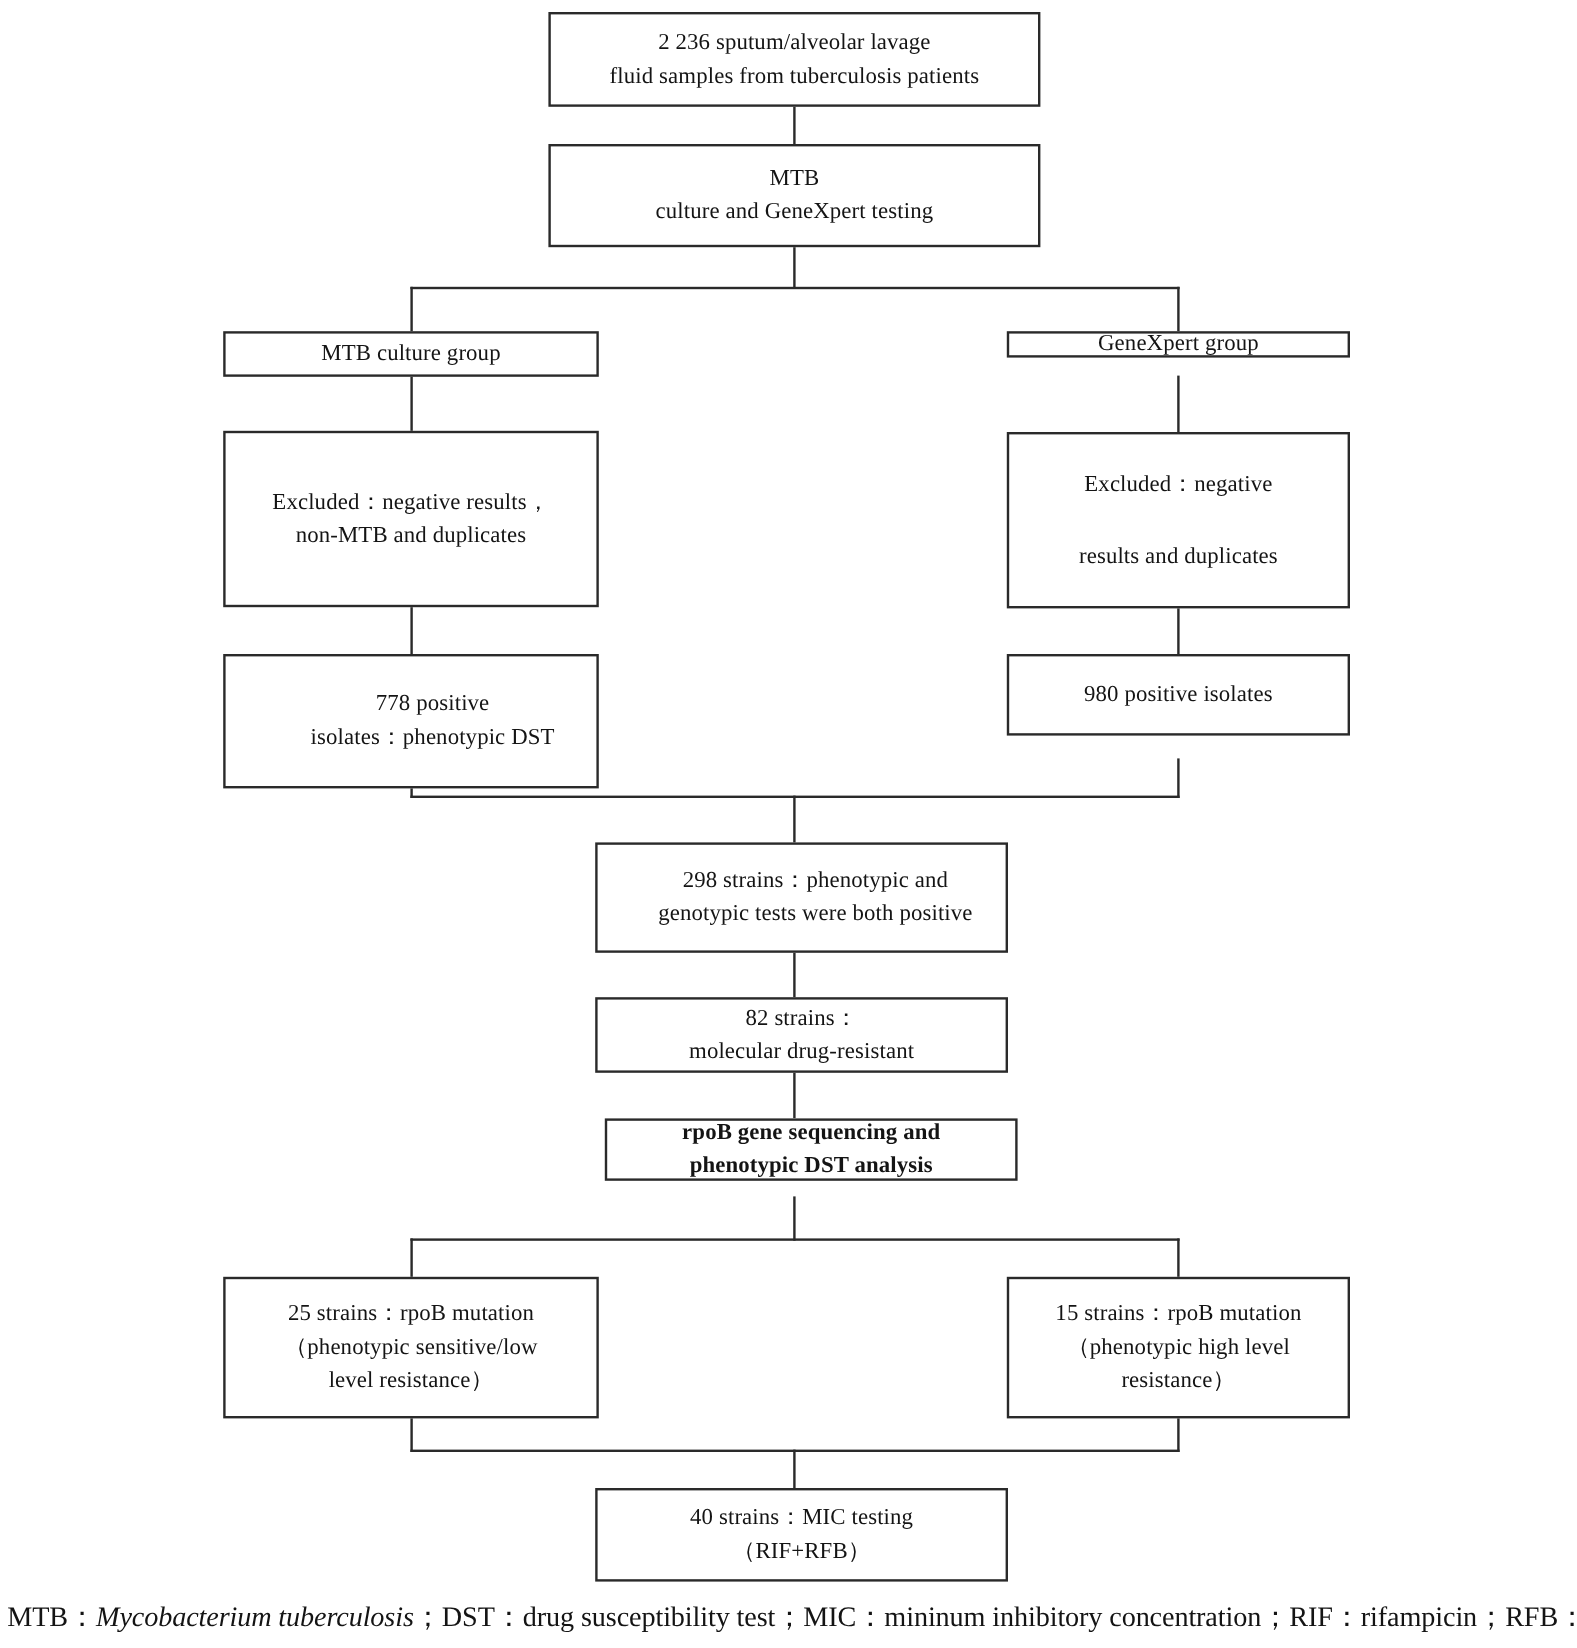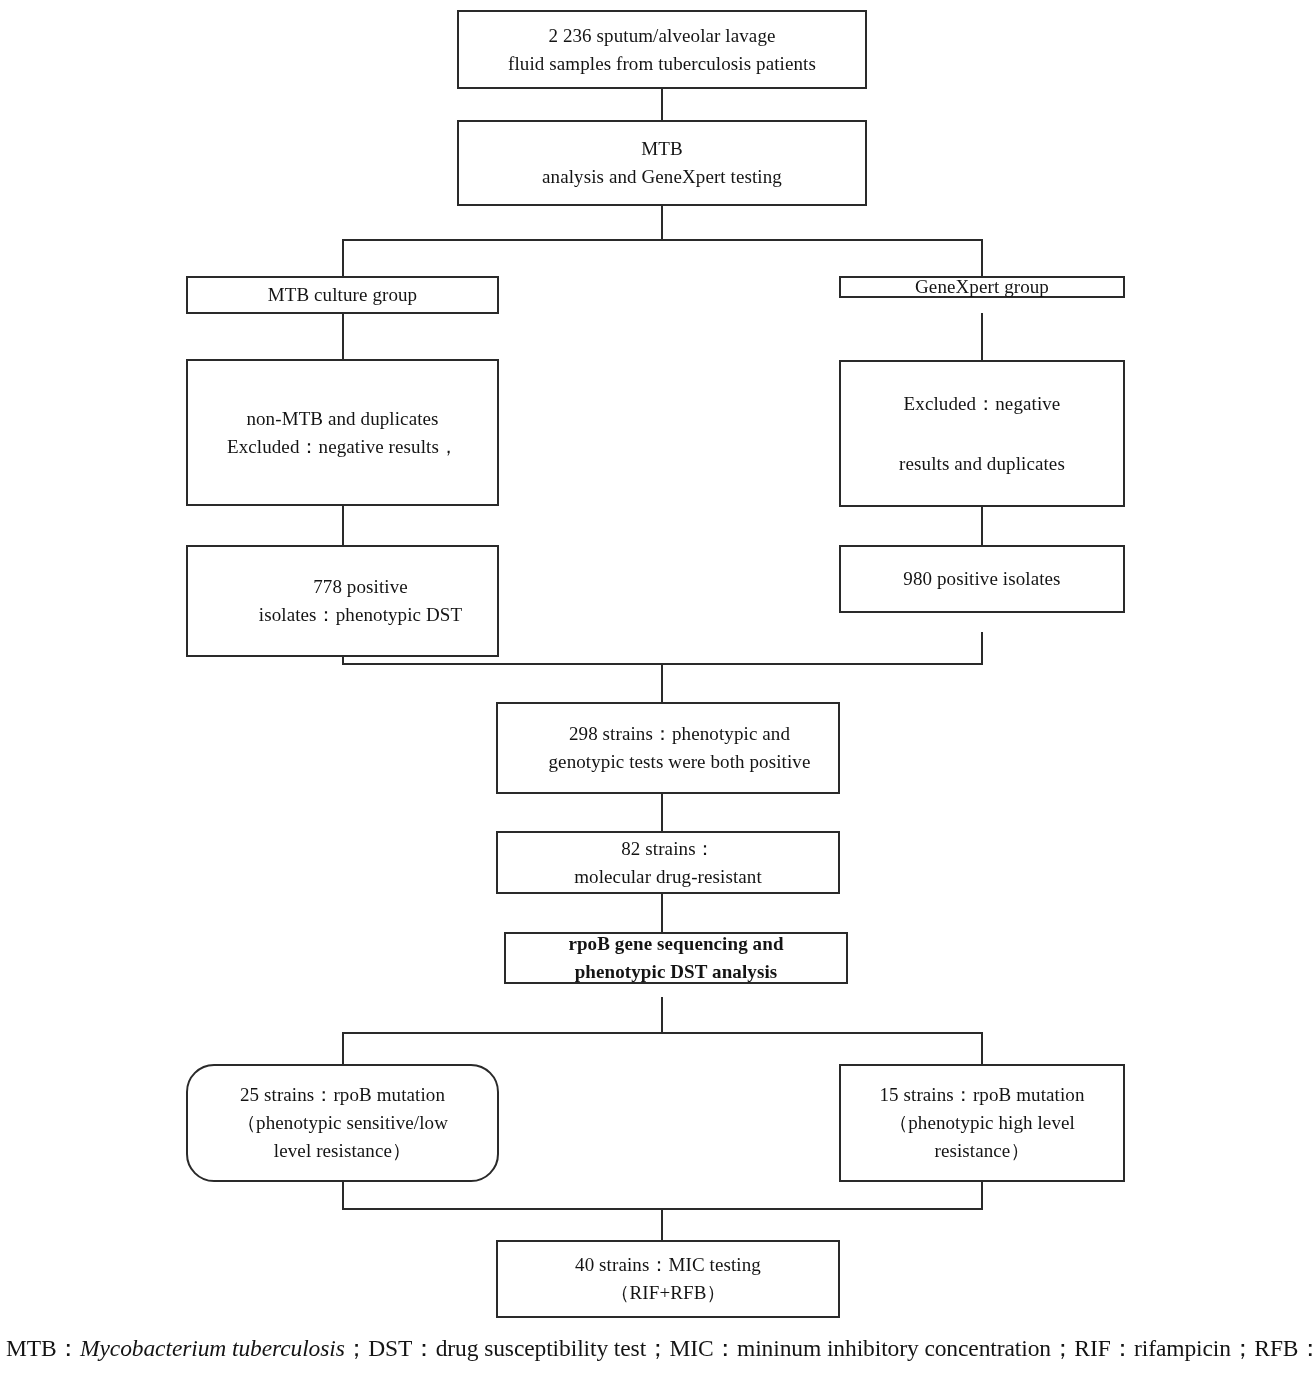--- a/index.html
+++ b/index.html
@@ -101,34 +101,34 @@
   <div class="conn hline" style="left:342px; top:1208px; width:641px;"></div>
   <div class="conn vline" style="left:661px; top:1208px; height:33px;"></div>
 
   <div class="node" style="left:457px; top:10px; width:410px; height:79px;">
     <span class="ln">2 236 sputum/alveolar lavage</span>
     <span class="ln">fluid samples from tuberculosis patients</span>
   </div>
 
   <div class="node" style="left:457px; top:120px; width:410px; height:86px;">
     <span class="ln">MTB</span>
-    <span class="ln">analysis and GeneXpert testing</span>
+    <span class="ln">culture and GeneXpert testing</span>
   </div>
 
   <div class="node" style="left:186px; top:276px; width:313px; height:38px;">
     <span class="ln">MTB culture group</span>
   </div>
 
   <div class="node" style="left:839px; top:276px; width:286px; height:22px;">
     <span class="ln">GeneXpert group</span>
   </div>
 
   <div class="node" style="left:186px; top:359px; width:313px; height:147px;">
+    <span class="ln">Excluded：negative results，</span>
     <span class="ln">non-MTB and duplicates</span>
-    <span class="ln">Excluded：negative results，</span>
   </div>
 
   <div class="node" style="left:839px; top:360px; width:286px; height:147px;gap:32px;">
     <span class="ln">Excluded：negative</span>
     <span class="ln">results and duplicates</span>
   </div>
 
   <div class="node" style="left:186px; top:545px; width:313px; height:112px;padding-left:36px;">
     <span class="ln">778 positive</span>
     <span class="ln">isolates：phenotypic DST</span>
@@ -146,21 +146,21 @@
   <div class="node" style="left:496px; top:831px; width:344px; height:63px;">
     <span class="ln">82 strains：</span>
     <span class="ln">molecular drug-resistant</span>
   </div>
 
   <div class="node" style="left:504px; top:932px; width:344px; height:52px;font-weight:bold;">
     <span class="ln">rpoB gene sequencing and</span>
     <span class="ln">phenotypic DST analysis</span>
   </div>
 
-  <div class="node" style="left:186px; top:1064px; width:313px; height:118px;border-radius:28px;">
+  <div class="node" style="left:186px; top:1064px; width:313px; height:118px;">
     <span class="ln">25 strains：rpoB mutation</span>
     <span class="ln">（phenotypic sensitive/low</span>
     <span class="ln">level resistance）</span>
   </div>
 
   <div class="node" style="left:839px; top:1064px; width:286px; height:118px;">
     <span class="ln">15 strains：rpoB mutation</span>
     <span class="ln">（phenotypic high level</span>
     <span class="ln">resistance）</span>
   </div>

